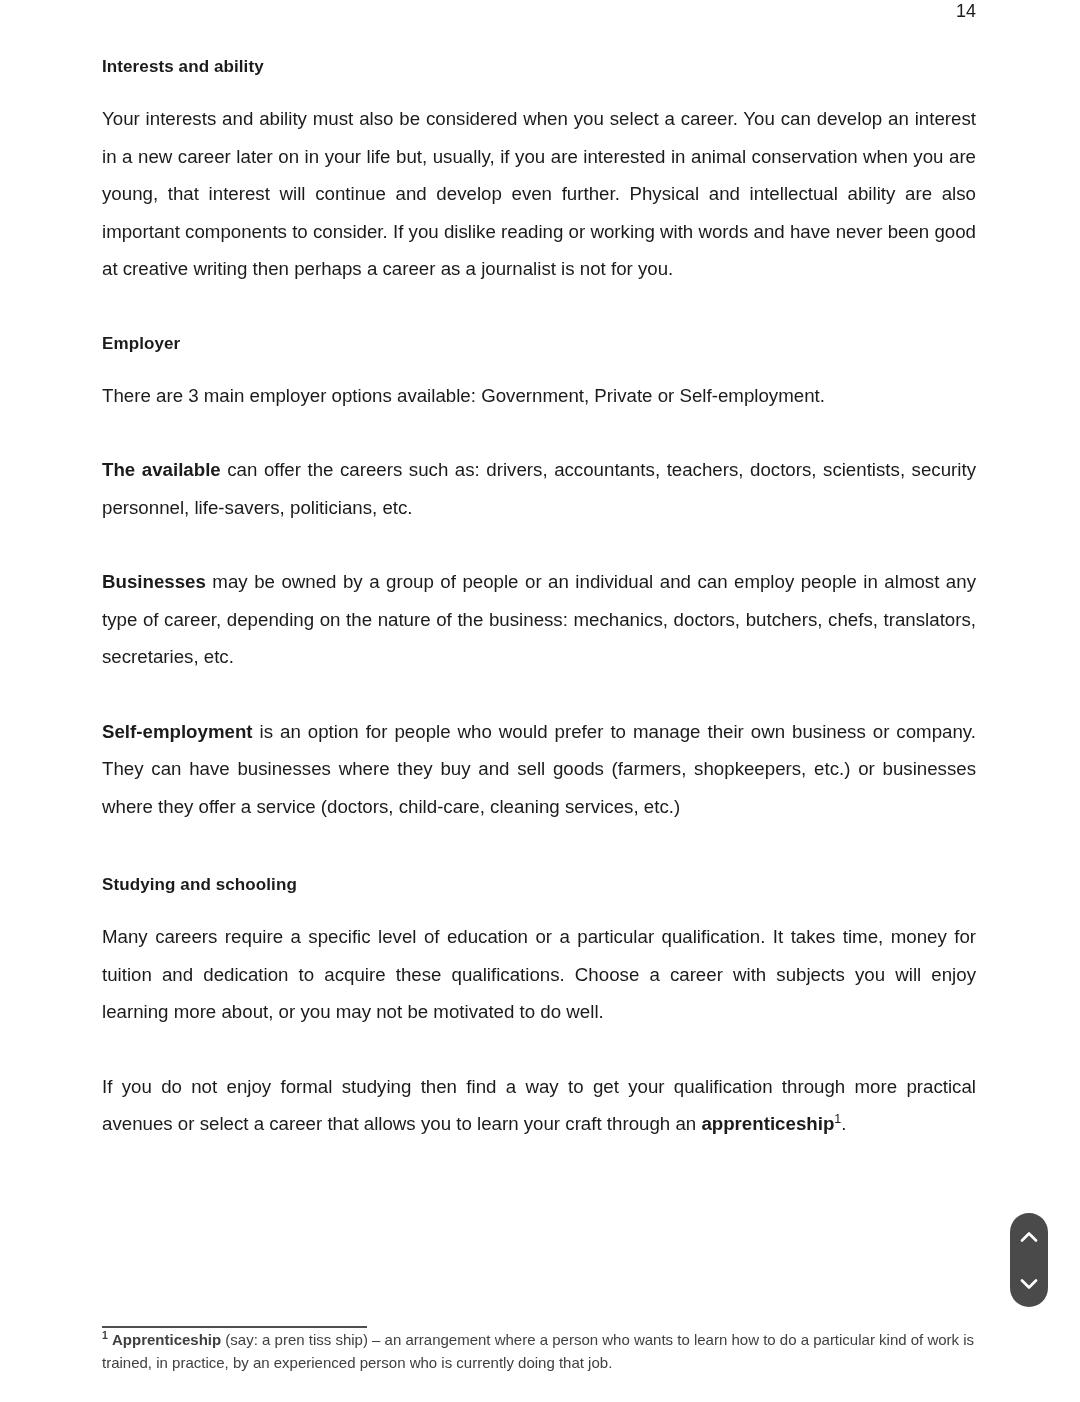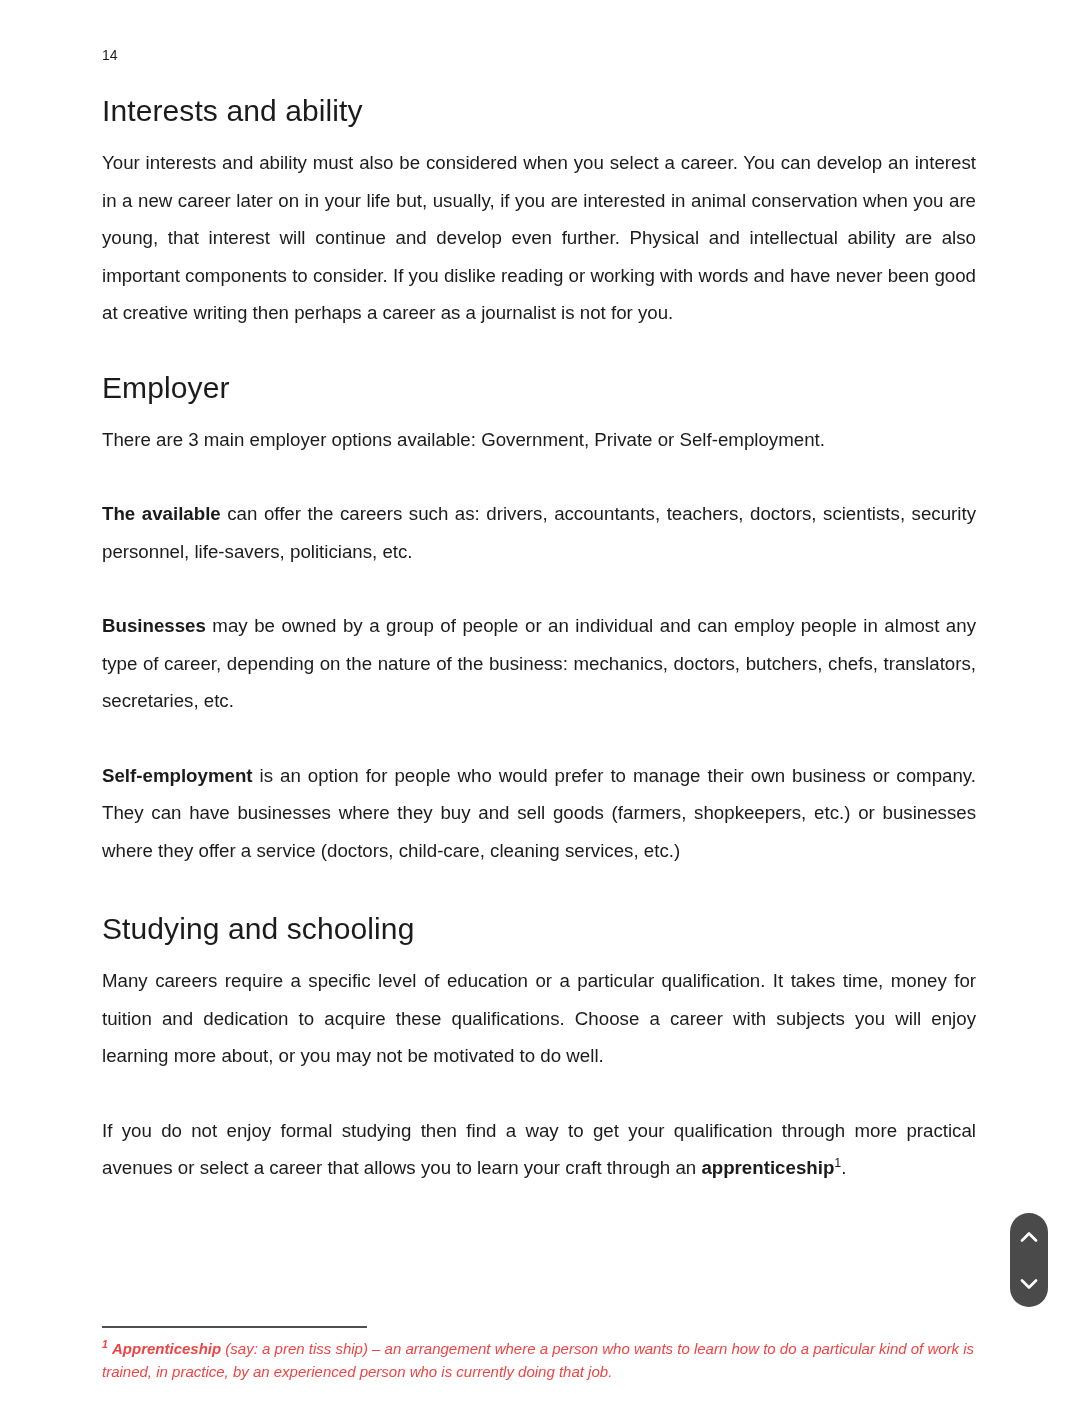--- a/index.html
+++ b/index.html
@@ -11,28 +11,28 @@
     position: relative;
     overflow: hidden;
   }
   .content {
     position: absolute;
     left: 102px;
     top: 0;
     width: 874px;
   }
   .page-number {
-    padding-top: 44px;
-    font-size: 14px;
+    text-align: right;
+    font-size: 18px;
     line-height: 22px;
   }
   h2 {
-    font-size: 30px;
+    font-size: 17px;
     line-height: 28px;
-    font-weight: 400;
+    font-weight: 700;
     letter-spacing: 0.1px;
   }
   .h-first    { margin-top: 31px; }
   .h-employer { margin-top: 42px; }
   .h-studying { margin-top: 46px; }
   p.body {
     font-size: 18.7px;
     line-height: 37.5px;
     text-align: justify;
   }
@@ -50,25 +50,24 @@
     left: 102px;
     top: 1326px;
     width: 874px;
   }
   .fn-rule {
     width: 265px;
     height: 2px;
     background: #4f4f4f;
   }
   .fn-text {
-    margin-top: 9px;
+    margin-top: 0;
     font-size: 15px;
     line-height: 23px;
-    color: #ef4444;
-    font-style: italic;
+    color: #404040;
   }
   sup.fn-marker {
     font-size: 10.5px;
     font-weight: 700;
     line-height: 0;
     vertical-align: super;
   }
   .fn-term { font-weight: 700; }
   .scroll-pill {
     position: absolute;

